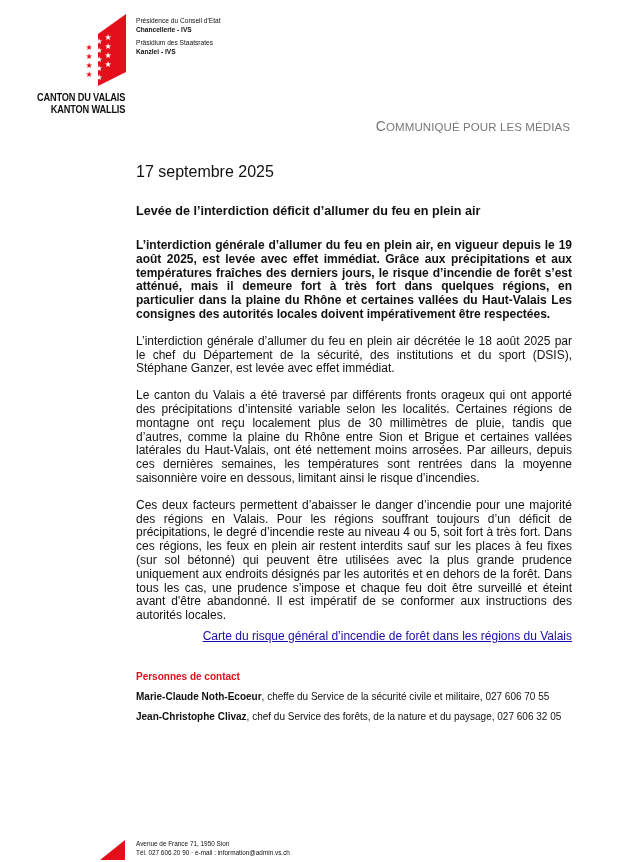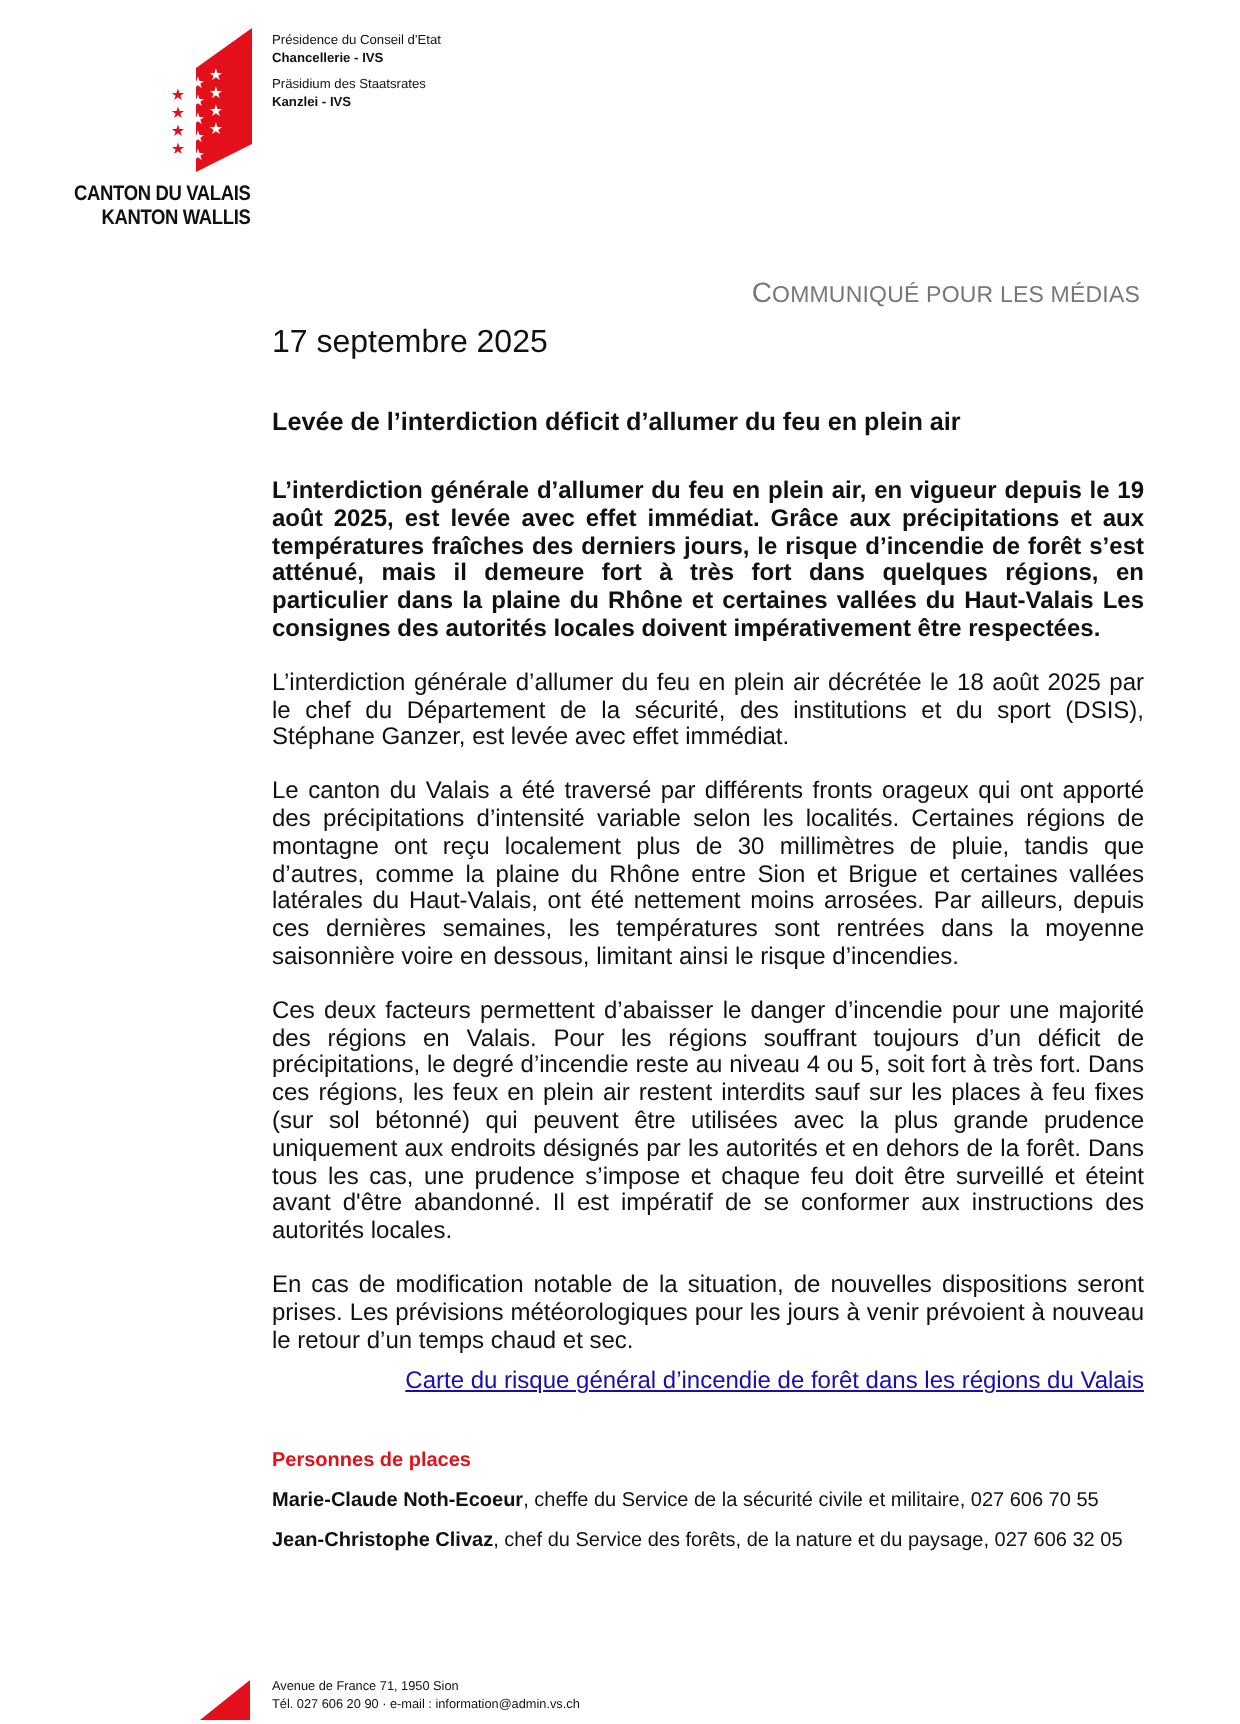--- a/index.html
+++ b/index.html
@@ -11,21 +11,21 @@
   .canton-name {
     position: absolute; top: 91px; right: 495px; text-align: right;
     font-family: "Liberation Sans", sans-serif; font-weight: bold;
     font-size: 10.5px; line-height: 12px; color: #111; letter-spacing: -0.2px;
     transform: scaleX(0.88); transform-origin: right top;
   }
   .header-block { position: absolute; left: 136px; top: 17px; font-size: 6.6px; line-height: 8.5px; color: #111; }
   .header-block .gap { height: 5px; }
   .header-block b { font-weight: bold; }
   .doc-type {
-    position: absolute; right: 50px; top: 138px; font-size: 11.5px; color: #777;
+    position: absolute; right: 50px; top: 118px; font-size: 11.5px; color: #777;
     letter-spacing: 0.1px;
     text-align: right;
   }
   .doc-type .cap { font-size: 14px; }
   .content { position: absolute; left: 136px; top: 163px; width: 436px; }
   .date { font-size: 16px; margin: 0; }
   .title { font-size: 12.6px; font-weight: bold; margin: 23px 0 0 0; }
   .lead {
     font-size: 12px; font-weight: bold; line-height: 13.8px; text-align: justify;
     margin: 21px 0 0 0;
@@ -75,24 +75,23 @@
 
 <div class="doc-type"><span class="cap">C</span><span>OMMUNIQUÉ POUR LES MÉDIAS</span></div>
 
 <div class="content">
   <p class="date">17 septembre 2025</p>
   <h1 class="title">Levée de l’interdiction déficit d’allumer du feu en plein air</h1>
   <p class="lead">L’interdiction générale d’allumer du feu en plein air, en vigueur depuis le 19 août 2025, est levée avec effet immédiat. Grâce aux précipitations et aux températures fraîches des derniers jours, le risque d’incendie de forêt s’est atténué, mais il demeure fort à très fort dans quelques régions, en particulier dans la plaine du Rhône et certaines vallées du Haut-Valais Les consignes des autorités locales doivent impérativement être respectées.</p>
   <p class="para">L’interdiction générale d’allumer du feu en plein air décrétée le 18 août 2025 par le chef du Département de la sécurité, des institutions et du sport (DSIS), Stéphane Ganzer, est levée avec effet immédiat.</p>
   <p class="para">Le canton du Valais a été traversé par différents fronts orageux qui ont apporté des précipitations d’intensité variable selon les localités. Certaines régions de montagne ont reçu localement plus de 30 millimètres de pluie, tandis que d’autres, comme la plaine du Rhône entre Sion et Brigue et certaines vallées latérales du Haut-Valais, ont été nettement moins arrosées. Par ailleurs, depuis ces dernières semaines, les températures sont rentrées dans la moyenne saisonnière voire en dessous, limitant ainsi le risque d’incendies.</p>
   <p class="para">Ces deux facteurs permettent d’abaisser le danger d’incendie pour une majorité des régions en Valais. Pour les régions souffrant toujours d’un déficit de précipitations, le degré d’incendie reste au niveau 4 ou 5, soit fort à très fort. Dans ces régions, les feux en plein air restent interdits sauf sur les places à feu fixes (sur sol bétonné) qui peuvent être utilisées avec la plus grande prudence uniquement aux endroits désignés par les autorités et en dehors de la forêt. Dans tous les cas, une prudence s’impose et chaque feu doit être surveillé et éteint avant d'être abandonné. Il est impératif de se conformer aux instructions des autorités locales.</p>
-  <p class="para">En cas de modification notable de la situation, de nouvelles dispositions seront prises. Les prévisions météorologiques pour les jours à venir prévoient à nouveau le retour d’un temps chaud et sec.</p>
   <a class="link">Carte du risque général d’incendie de forêt dans les régions du Valais</a>
 
-  <h2 class="contacts-title">Personnes de places</h2>
+  <h2 class="contacts-title">Personnes de contact</h2>
   <p class="contact"><b>Marie-Claude Noth-Ecoeur</b><span>, cheffe du Service de la sécurité civile et militaire, 027 606 70 55</span></p>
   <p class="contact"><b>Jean-Christophe Clivaz</b><span>, chef du Service des forêts, de la nature et du paysage, 027 606 32 05</span></p>
 </div>
 
 <svg class="footer-tri" viewBox="0 0 25 20">
   <polygon points="0,20 25,0 25,20" fill="#e3101b"></polygon>
 </svg>
 <div class="footer">
   <div>Avenue de France 71, 1950 Sion</div>
   <div>Tél. 027 606 20 90 · e-mail : information@admin.vs.ch</div>

